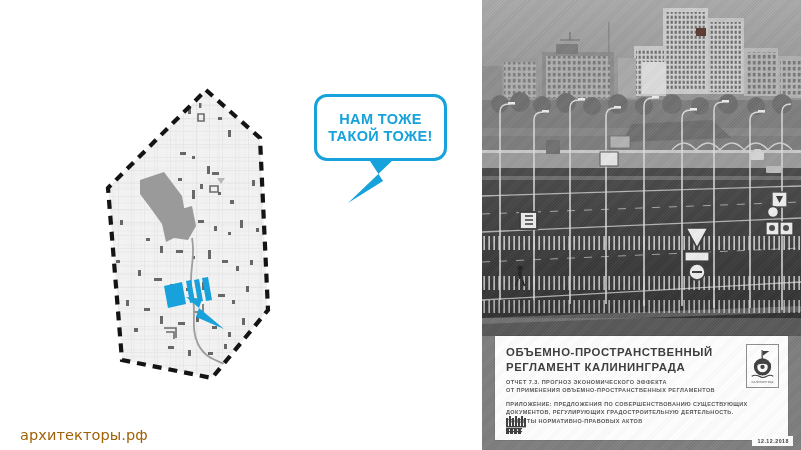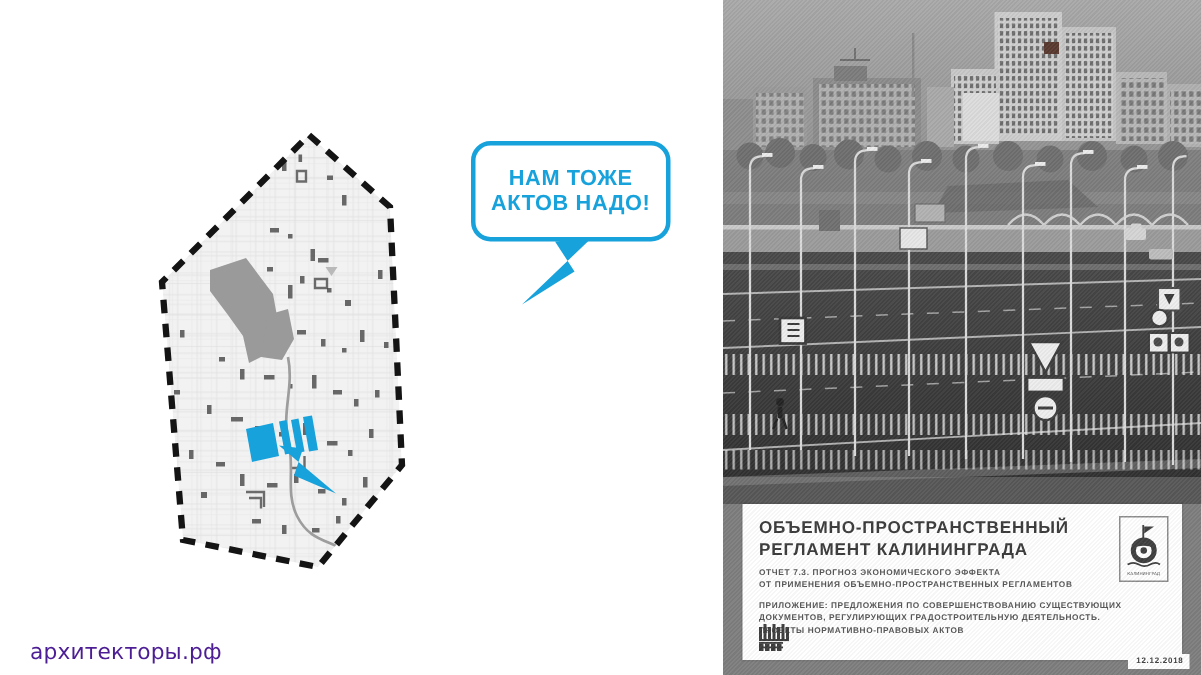--- a/index.html
+++ b/index.html
@@ -42,21 +42,21 @@
     font-size:14.5px;
     z-index:6;
   }
   .tail{position:absolute;z-index:5;}
   #tail-big{left:282px;top:95px;width:60px;height:52px;}
   #tail-small{left:120px;top:235px;width:50px;height:38px;}
 
   
   #brand{
     position:absolute;left:20px;top:427px;
-    font-size:14.5px;color:#4c1d95;letter-spacing:.1px;
+    font-size:14.5px;color:#a16207;letter-spacing:.1px;
     font-family:"DejaVu Sans","Liberation Sans",sans-serif;
   }
 
   
   #cover{
     position:absolute;left:482px;top:0;width:319px;height:450px;
     background:#7e7e7e;overflow:hidden;
   }
   
   #photo{
@@ -232,21 +232,21 @@
       </svg>
 
       <svg class="tail" id="tail-big" viewBox="0 0 60 52">
         <path d="M52 4 L6 48 L41 26 L28 6 Z" fill="#17a2dc"></path>
       </svg>
       <svg class="tail" id="tail-small" viewBox="0 0 50 38">
         <path d="M6 2 L44 34 L16 22 L22 4 Z" fill="#17a2dc"></path>
       </svg>
 
       <div class="bubble" id="bubble-big">
-        <span class="btxt"><span>НАМ ТОЖЕ</span><br><span>АКТОВ НАДО!</span></span>
+        <span class="btxt"><span>НАМ ТОЖЕ</span><br><span>ТАКОЙ ТОЖЕ!</span></span>
       </div>
     </div>
 
     <div id="brand">архитекторы.рф</div>
   </div>
 
   <div id="cover">
 
     <div id="photo">
       <svg id="photo-svg" width="319" height="336" viewBox="0 0 319 336">

